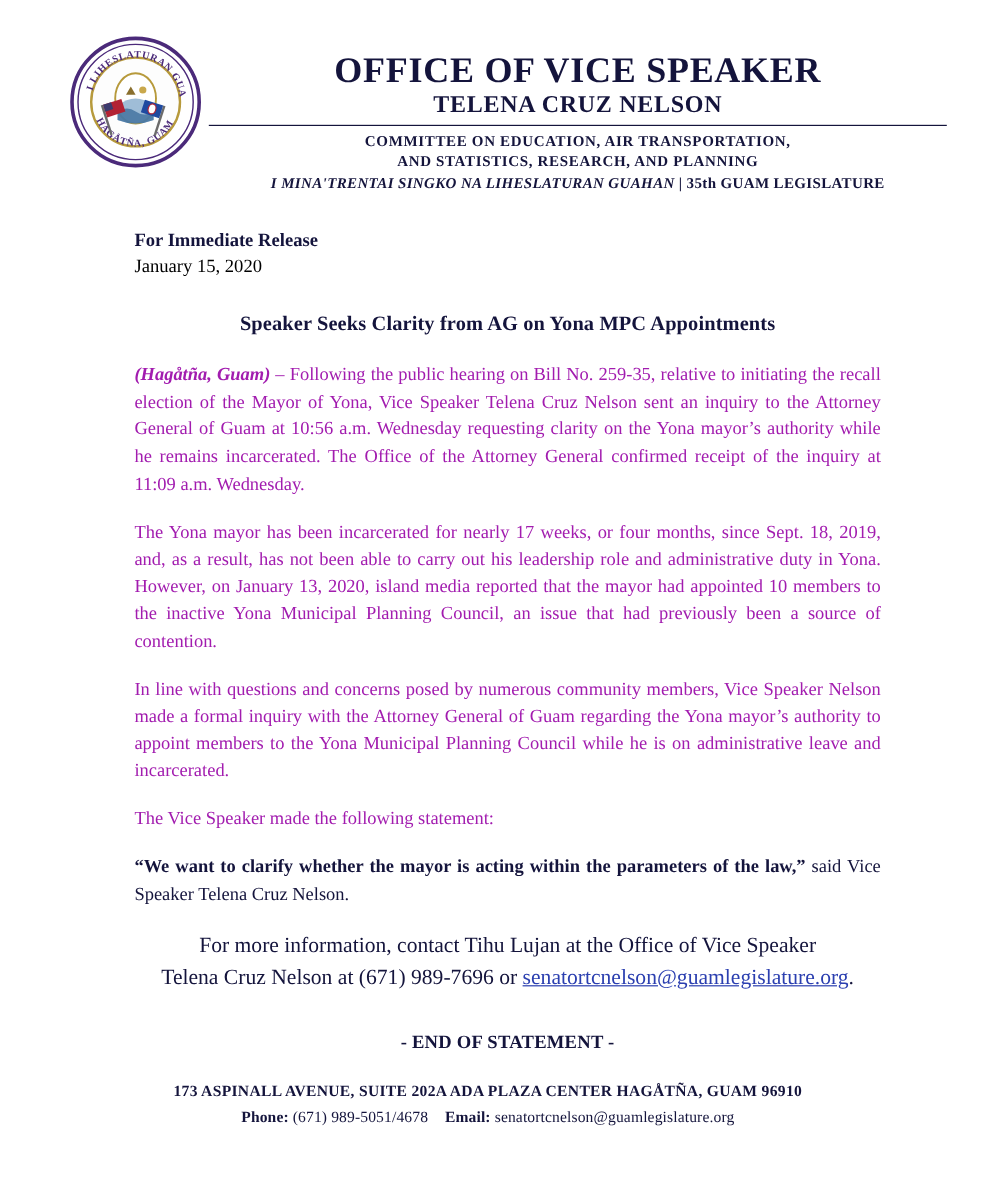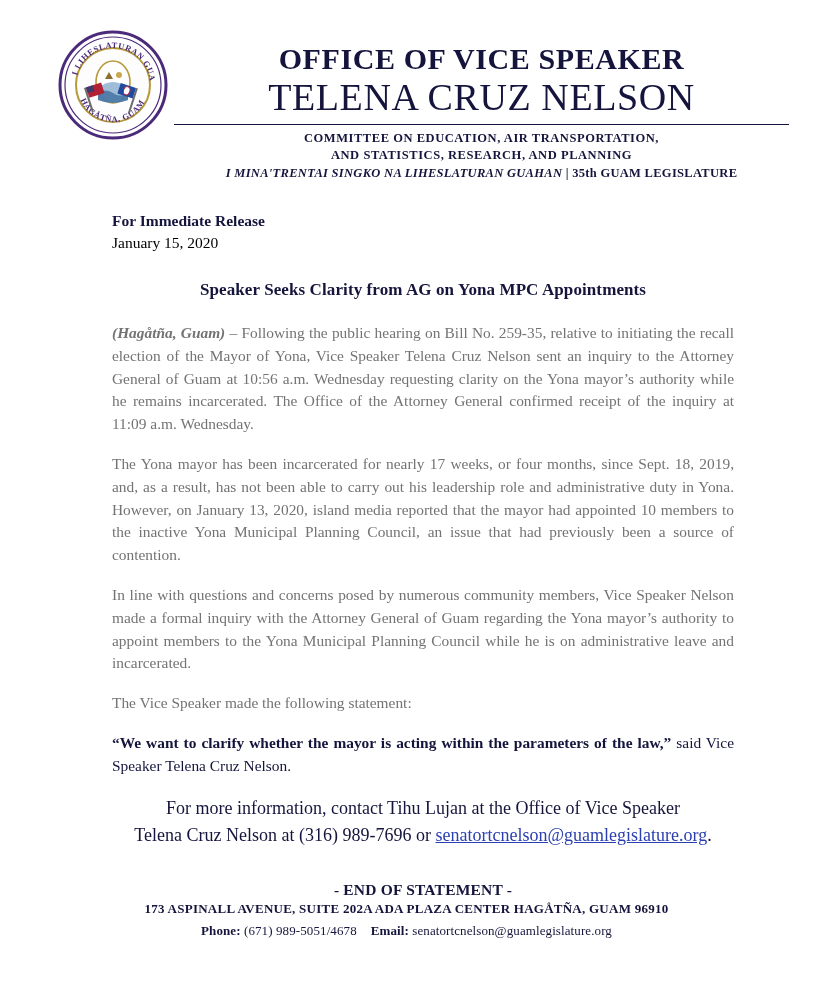--- a/index.html
+++ b/index.html
@@ -49,22 +49,22 @@
 
   .org-line1 {
     font-size: 30px;
     font-weight: bold;
     letter-spacing: 0.6px;
     color: #14143c;
     line-height: 1.12;
     white-space: nowrap;
   }
   .org-line2 {
-    font-size: 38px;
-    font-weight: normal;
+    font-size: 20px;
+    font-weight: bold;
     letter-spacing: 0.6px;
     color: #14143c;
     line-height: 1.12;
     white-space: nowrap;
   }
   .rule {
     border: none;
     border-top: 1.6px solid #14143c;
     margin: 6px 0 5px 0;
     width: 100%;
@@ -110,21 +110,21 @@
     text-align: center;
     font-size: 17px;
     font-weight: bold;
     color: #14143c;
     margin: 26px 0 22px 0;
     letter-spacing: 0.1px;
   }
 
   p.body-par {
     font-size: 15.4px;
-    color: #737373;
+    color: #a21caf;
     text-align: justify;
     line-height: 1.48;
     margin: 0 0 17px 0;
   }
   p.body-par:last-child { margin-bottom: 0; }
 
   .dateline {
     font-weight: bold;
     font-style: italic;
   }
@@ -248,21 +248,21 @@
     <p class="body-par">The Yona mayor has been incarcerated for nearly 17 weeks, or four months, since Sept. 18, 2019, and, as a result, has not been able to carry out his leadership role and administrative duty in Yona. However, on January 13, 2020, island media reported that the mayor had appointed 10 members to the inactive Yona Municipal Planning Council, an issue that had previously been a source of contention.</p>
 
     <p class="body-par">In line with questions and concerns posed by numerous community members, Vice Speaker Nelson made a formal inquiry with the Attorney General of Guam regarding the Yona mayor’s authority to appoint members to the Yona Municipal Planning Council while he is on administrative leave and incarcerated.</p>
 
     <p class="body-par">The Vice Speaker made the following statement:</p>
 
     <p class="statement"><span class="quote-bold"> “We want to clarify whether the mayor is acting within the parameters of the law,”</span><span> said Vice Speaker Telena Cruz Nelson.</span></p>
 
     <p class="contact">
       <span class="first-line">For more information, contact Tihu Lujan at the Office of Vice Speaker</span>
-      <span>Telena Cruz Nelson at (316) 989-7696 or </span><a class="email-link" href="#">senatortcnelson@guamlegislature.org</a><span>.</span>
+      <span>Telena Cruz Nelson at (671) 989-7696 or </span><a class="email-link" href="#">senatortcnelson@guamlegislature.org</a><span>.</span>
     </p>
 
     <div class="end-statement">- END OF STATEMENT -</div>
   </div>
 
   <div class="footer">
     <div class="footer-address">173 ASPINALL AVENUE, SUITE 202A ADA PLAZA CENTER HAGÅTÑA, GUAM 96910</div>
     <div class="footer-contact">
       <b>Phone:</b><span> (671) 989-5051/4678</span><span class="footer-gap"></span><b>Email:</b><span> senatortcnelson@guamlegislature.org</span>
     </div>

